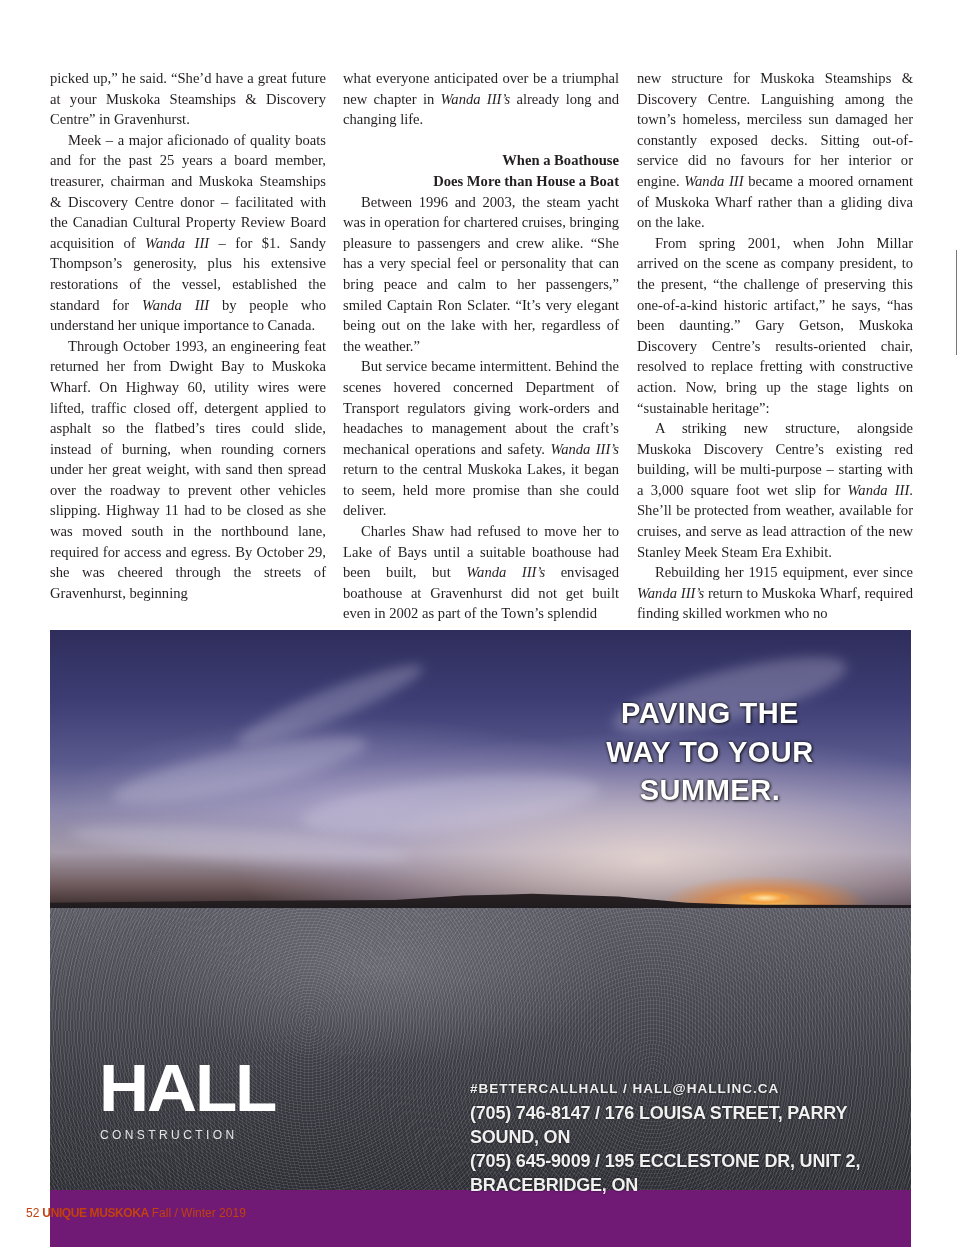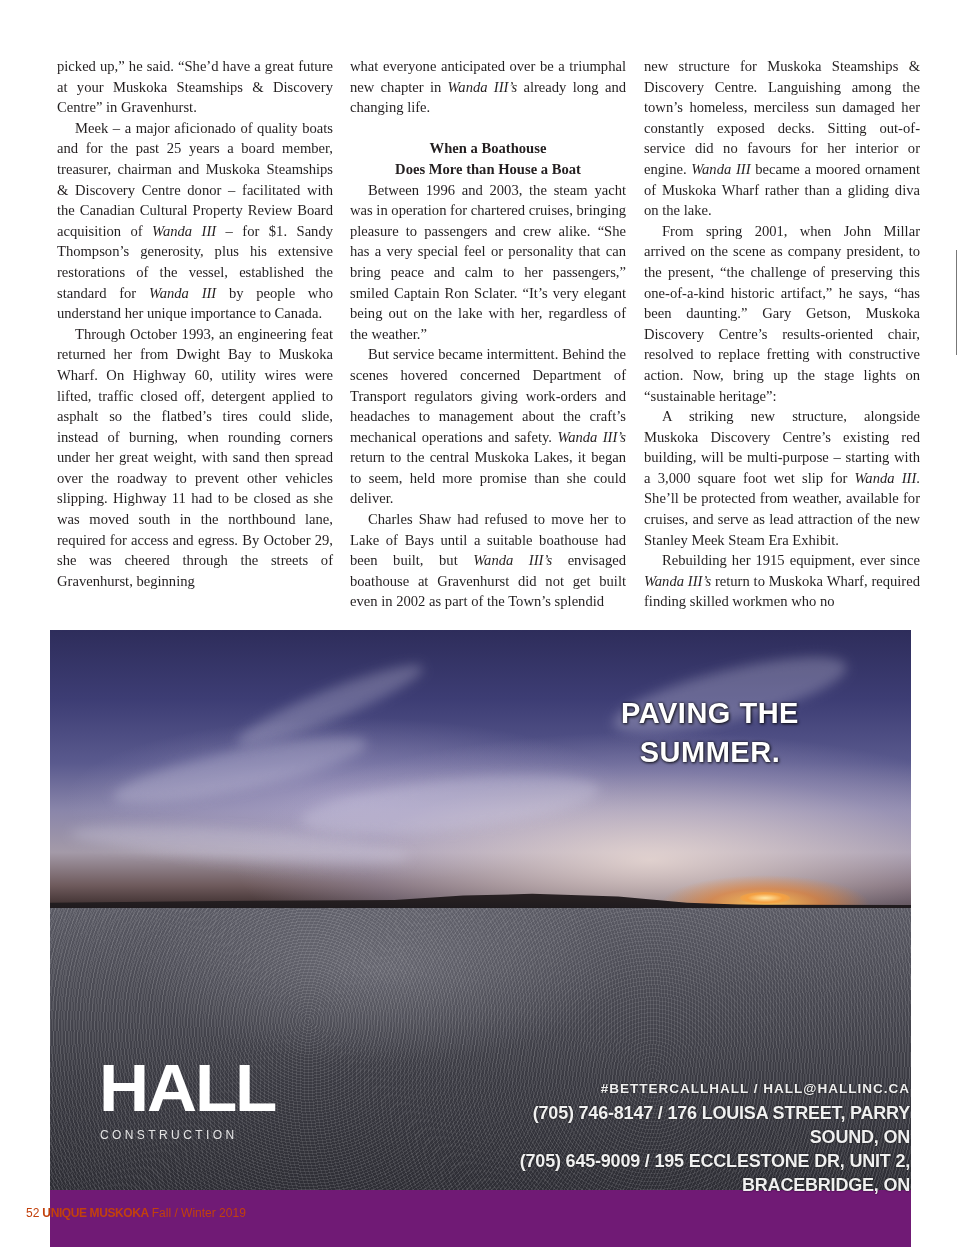--- a/index.html
+++ b/index.html
@@ -2,29 +2,28 @@
 <html><head>
 <meta charset="utf-8">
 <style>
   html, body { margin: 0; padding: 0; }
   body {
     width: 960px; height: 1247px; position: relative; overflow: hidden;
     background: #ffffff; color: #231f20;
     font-family: "Liberation Serif", "DejaVu Serif", serif;
   }
   .col {
-    position: absolute; top: 56px; width: 276px;
+    position: absolute; top: 68px; width: 276px;
     font-size: 14.6px; line-height: 20.6px; text-align: justify;
     hyphens: none;
-    margin-left: 7px;
   }
   .col p { margin: 0; text-indent: 18px; }
   .col p.noindent { text-indent: 0; }
   .col h3 {
-    margin: 0; font-size: 14.6px; line-height: 20.6px; font-weight: bold; text-align: center;
+    margin: 0; font-size: 14.6px; line-height: 20.6px; font-weight: bold; text-align: right;
   }
   .col i { }
   #col1 { left: 50px; }
   #col2 { left: 343px; }
   #col3 { left: 637px; }
 
   .edge-mark {
     position: absolute; left: 956px; top: 250px; width: 1px; height: 105px; background: #777;
   }
 
@@ -73,21 +72,21 @@
     font-family: "Liberation Sans", "DejaVu Sans", sans-serif; font-weight: bold;
     font-size: 66px; line-height: 62px; color: #ffffff; letter-spacing: -2px;
     transform: scaleX(1.05); transform-origin: left top;
   }
   .ad-logo-sub {
     position: absolute; left: 50px; top: 496px;
     font-family: "Liberation Sans", "DejaVu Sans", sans-serif;
     font-size: 12px; line-height: 18px; color: #e6e6e6; letter-spacing: 3.4px;
   }
   .ad-contact {
-    position: absolute; left: 420px; top: 447px; width: 440px; text-align: right;
+    position: absolute; left: 420px; top: 447px; width: 440px; text-align: left;
     font-family: "Liberation Sans", "DejaVu Sans", sans-serif; font-weight: bold;
     color: #f0f0f0; text-shadow: 0 0 2px rgba(0,0,0,0.8);
   }
   .ad-contact .line1 { font-size: 13.5px; line-height: 24px; letter-spacing: 1px; }
   .ad-contact .line2, .ad-contact .line3 {
     font-size: 18px; line-height: 24px; letter-spacing: -0.2px;
   }
 
   .footer {
     position: absolute; left: 26px; top: 1203px;
@@ -130,20 +129,21 @@
     <div class="ad-cloud" style="left:20px;top:200px;width:340px;height:30px;transform:rotate(4deg)"></div>
     <div class="ad-cloud" style="left:560px;top:40px;width:240px;height:50px;transform:rotate(-14deg)"></div>
     <div class="ad-cloud" style="left:180px;top:60px;width:200px;height:30px;transform:rotate(-22deg)"></div>
   </div>
   <div class="ad-sun"></div>
   <div class="ad-horizon"></div>
   <div class="ad-road"></div>
 
   <div class="ad-headline">
     <div>PAVING THE</div>
+    <div>WAY TO YOUR</div>
     <div>SUMMER.</div>
   </div>
 
   <div class="ad-logo-main">HALL</div>
   <div class="ad-logo-sub">CONSTRUCTION</div>
 
   <div class="ad-contact">
     <div class="line1">#BETTERCALLHALL  /  HALL@HALLINC.CA</div>
     <div class="line2">(705) 746-8147  /  176 LOUISA STREET, PARRY SOUND, ON</div>
     <div class="line3">(705) 645-9009  /  195 ECCLESTONE DR, UNIT 2, BRACEBRIDGE, ON</div>

